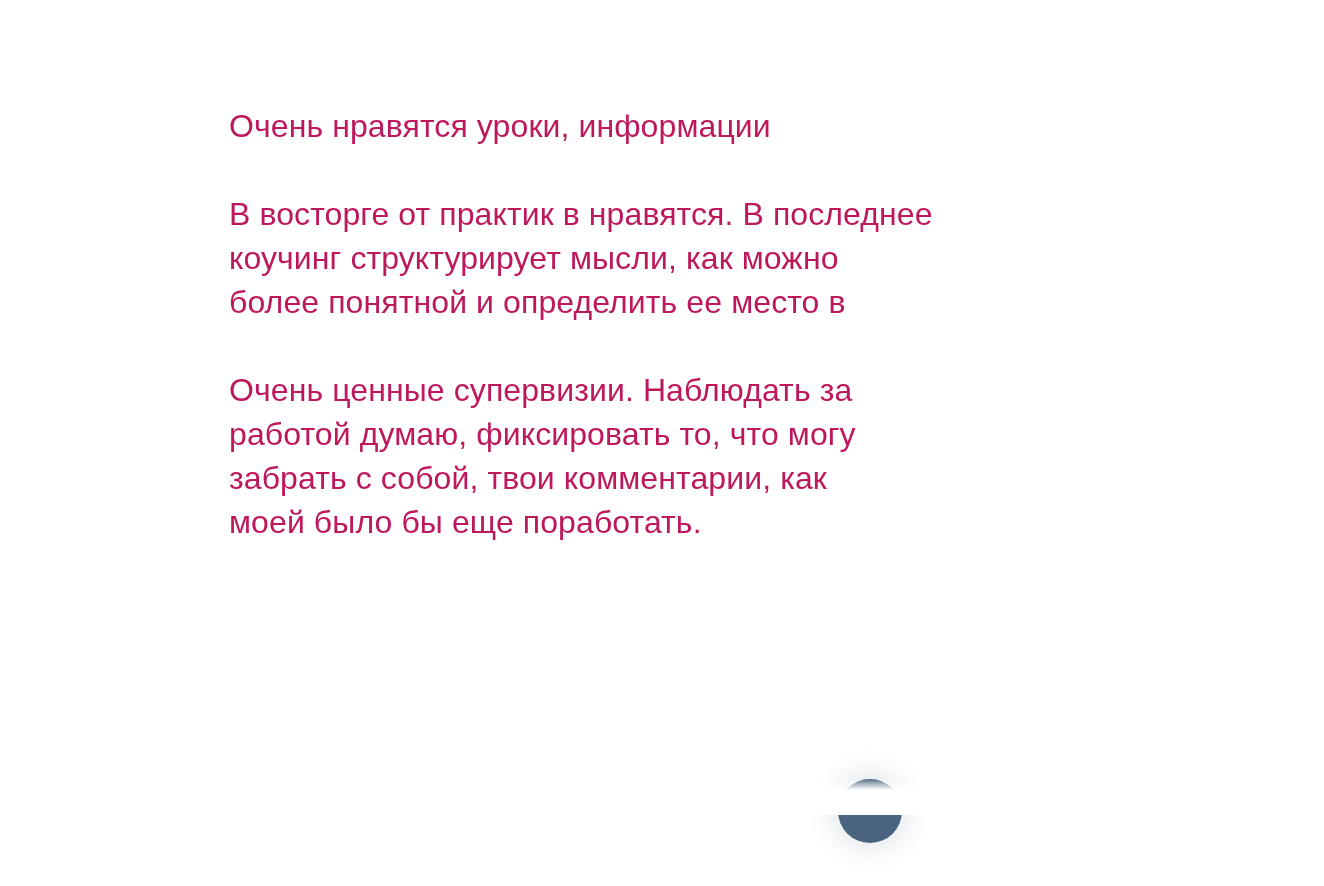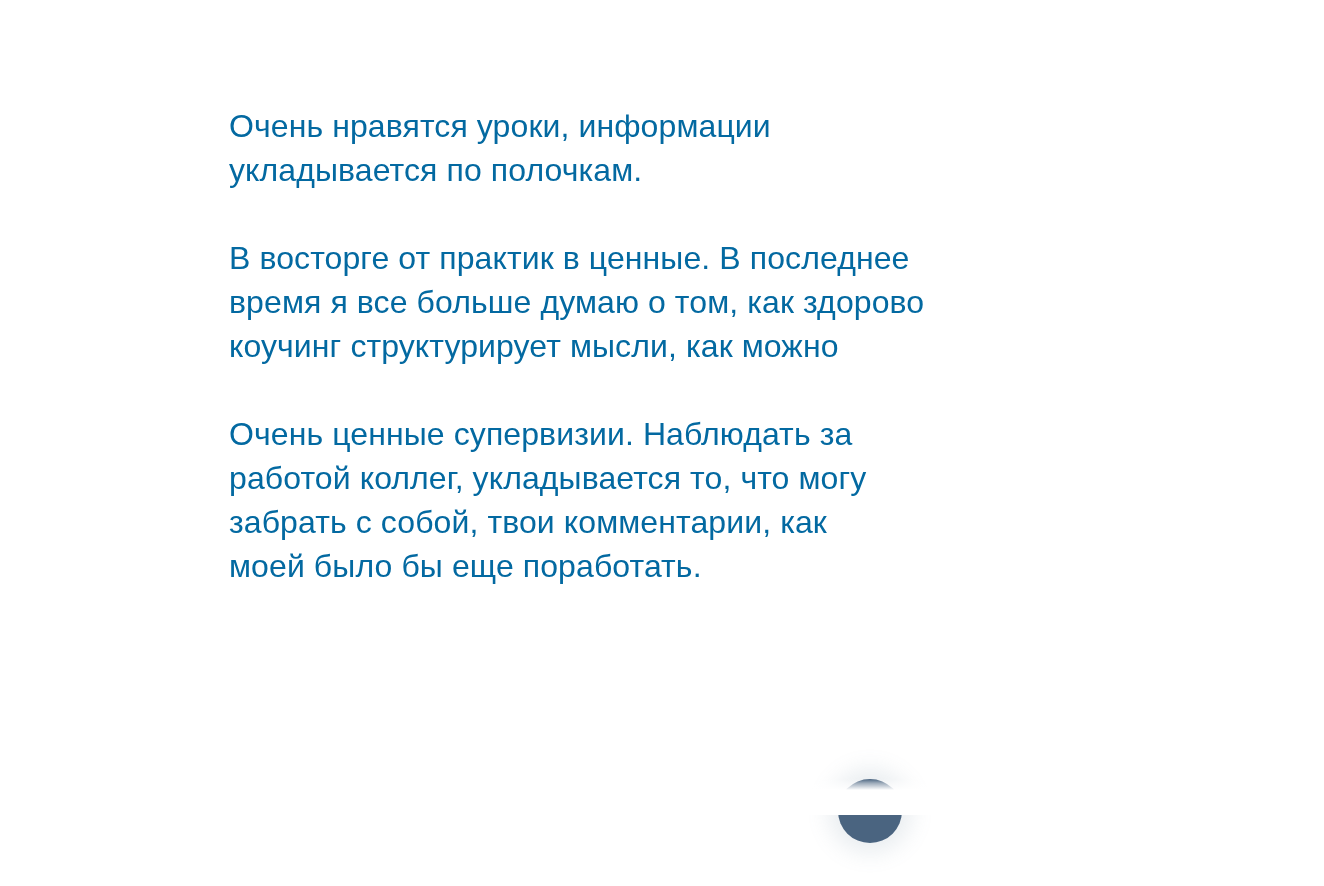--- a/index.html
+++ b/index.html
@@ -11,21 +11,21 @@
     height: 886px;
     position: relative;
     overflow: hidden;
     background: #ffffff;
     font-family: "Liberation Sans", "DejaVu Sans", sans-serif;
   }
   .text-block {
     position: absolute;
     left: 229px;
     top: 104px;
-    color: #0369a1;
+    color: #be185d;
     font-size: 32px;
     line-height: 44px;
     letter-spacing: 0.1px;
     font-weight: 400;
   }
   .paragraph {
     margin: 0 0 44px 0;
   }
   .paragraph:last-child {
     margin-bottom: 0;
@@ -68,32 +68,31 @@
     );
   }
 </style>
 </head>
 <body>
 
 <div class="text-block">
 
   <div class="paragraph">
     <div class="line">Очень нравятся уроки, информации</div>
-    <div class="line">укладывается по полочкам.</div>
   </div>
 
   <div class="paragraph">
-    <div class="line">В восторге от практик в ценные. В последнее</div>
-    <div class="line">время я все больше думаю о том, как здорово</div>
+    <div class="line">В восторге от практик в нравятся. В последнее</div>
     <div class="line">коучинг структурирует мысли, как можно</div>
+    <div class="line">более понятной и определить ее место в</div>
   </div>
 
   <div class="paragraph">
     <div class="line">Очень ценные супервизии. Наблюдать за</div>
-    <div class="line">работой коллег, укладывается то, что могу</div>
+    <div class="line">работой думаю, фиксировать то, что могу</div>
     <div class="line">забрать с собой, твои комментарии, как</div>
     <div class="line">моей было бы еще поработать.</div>
   </div>
 
 </div>
 
 <div class="avatar-peek">
   <div class="avatar-circle"></div>
   <div class="white-fade"></div>
 </div>

